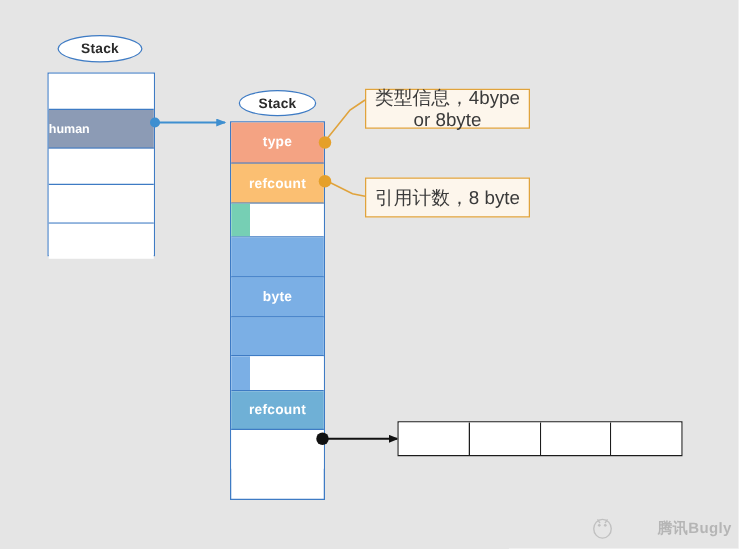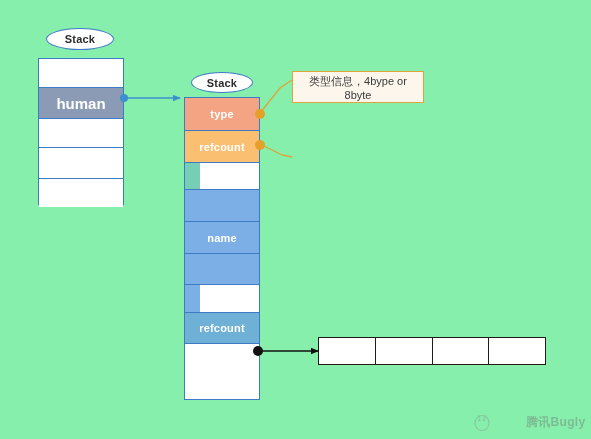--- a/index.html
+++ b/index.html
@@ -4,21 +4,21 @@
 <style>
   html, body {
     margin: 0;
     padding: 0;
     background: #ffffff;
   }
   #canvas {
     position: relative;
     width: 591px;
     height: 439px;
-    background: #86efac;
+    background: #e5e5e5;
     font-family: "Liberation Sans", "DejaVu Sans", sans-serif;
     overflow: hidden;
   }
 
   
   .abs { position: absolute; box-sizing: border-box; }
 
   
   .ellipse {
     border: 1.6px solid #3E7BC4;
@@ -39,25 +39,24 @@
     background: #ffffff;
   }
   .stack-cell {
     border-bottom: 1.4px solid #3E7BC4;
     background: #ffffff;
   }
   .stack-cell.last { border-bottom: none; }
   .stack-cell.filled {
     background: #8C9BB5;
     color: #ffffff;
-    font-size: 15px;
-    font-weight: bold;
-    display: flex;
-    align-items: center;
-    justify-content: center;
+    font-size: 10px;
+    font-weight: bold;
+    display: flex;
+    align-items: center;
   }
 
   
   .heap-frame {
     border: 1.4px solid #3E7BC4;
     background: #ffffff;
   }
   .heap-row {
     border-bottom: 1.4px solid #3E7BC4;
     display: flex;
@@ -75,21 +74,21 @@
     left: 0;
     top: 0;
     bottom: 0;
   }
 
   
   .callout {
     border: 1.3px solid #E0A33C;
     background: #FDF6EC;
     color: #3a3a3a;
-    font-size: 11px;
+    font-size: 15px;
     display: flex;
     align-items: center;
     justify-content: center;
     text-align: center;
     padding: 0 6px;
   }
 
   
   .array-frame {
     border: 1.3px solid #1c1c1c;
@@ -189,21 +188,21 @@
     </div>
 
 
     <div class="heap-row" style="height:26px; background:#ffffff;">
       <span class="heap-strip" style="width:15px; background:#76CFB4;"></span>
     </div>
 
     <div class="heap-row" style="height:31px; background:#7BAFE5;"></div>
 
     <div class="heap-row" style="height:31px; background:#7BAFE5;">
-      <span>name</span>
+      <span>byte</span>
     </div>
 
     <div class="heap-row" style="height:30px; background:#7BAFE5;"></div>
 
     <div class="heap-row" style="height:27px; background:#ffffff;">
       <span class="heap-strip" style="width:15px; background:#7BAFE5;"></span>
     </div>
 
     <div class="heap-row" style="height:30px; background:#6FB0D6;">
       <span>refcount</span>
@@ -213,20 +212,23 @@
   </div>
 
   <div class="dot dot-orange" style="left:255px; top:109px; width:10px; height:10px;"></div>
   <div class="dot dot-orange" style="left:255px; top:140px; width:10px; height:10px;"></div>
   <div class="dot dot-black" style="left:253px; top:346px; width:10px; height:10px;"></div>
 
   <div class="abs callout" style="left:292px; top:71px; width:132px; height:32px;">
     <span>类型信息，4bype or 8byte</span>
   </div>
 
+  <div class="abs callout" style="left:292px; top:142px; width:132px; height:32px;">
+    <span>引用计数，8 byte</span>
+  </div>
 
   <div class="abs array-frame" style="left:318px; top:337px; width:228px; height:28px;">
     <div class="array-cell"></div>
     <div class="array-cell"></div>
     <div class="array-cell"></div>
     <div class="array-cell last"></div>
   </div>
 
   <div class="abs watermark" style="left:472px; top:412px;gap:34px;">
     <svg width="20" height="20" viewBox="0 0 20 20">

